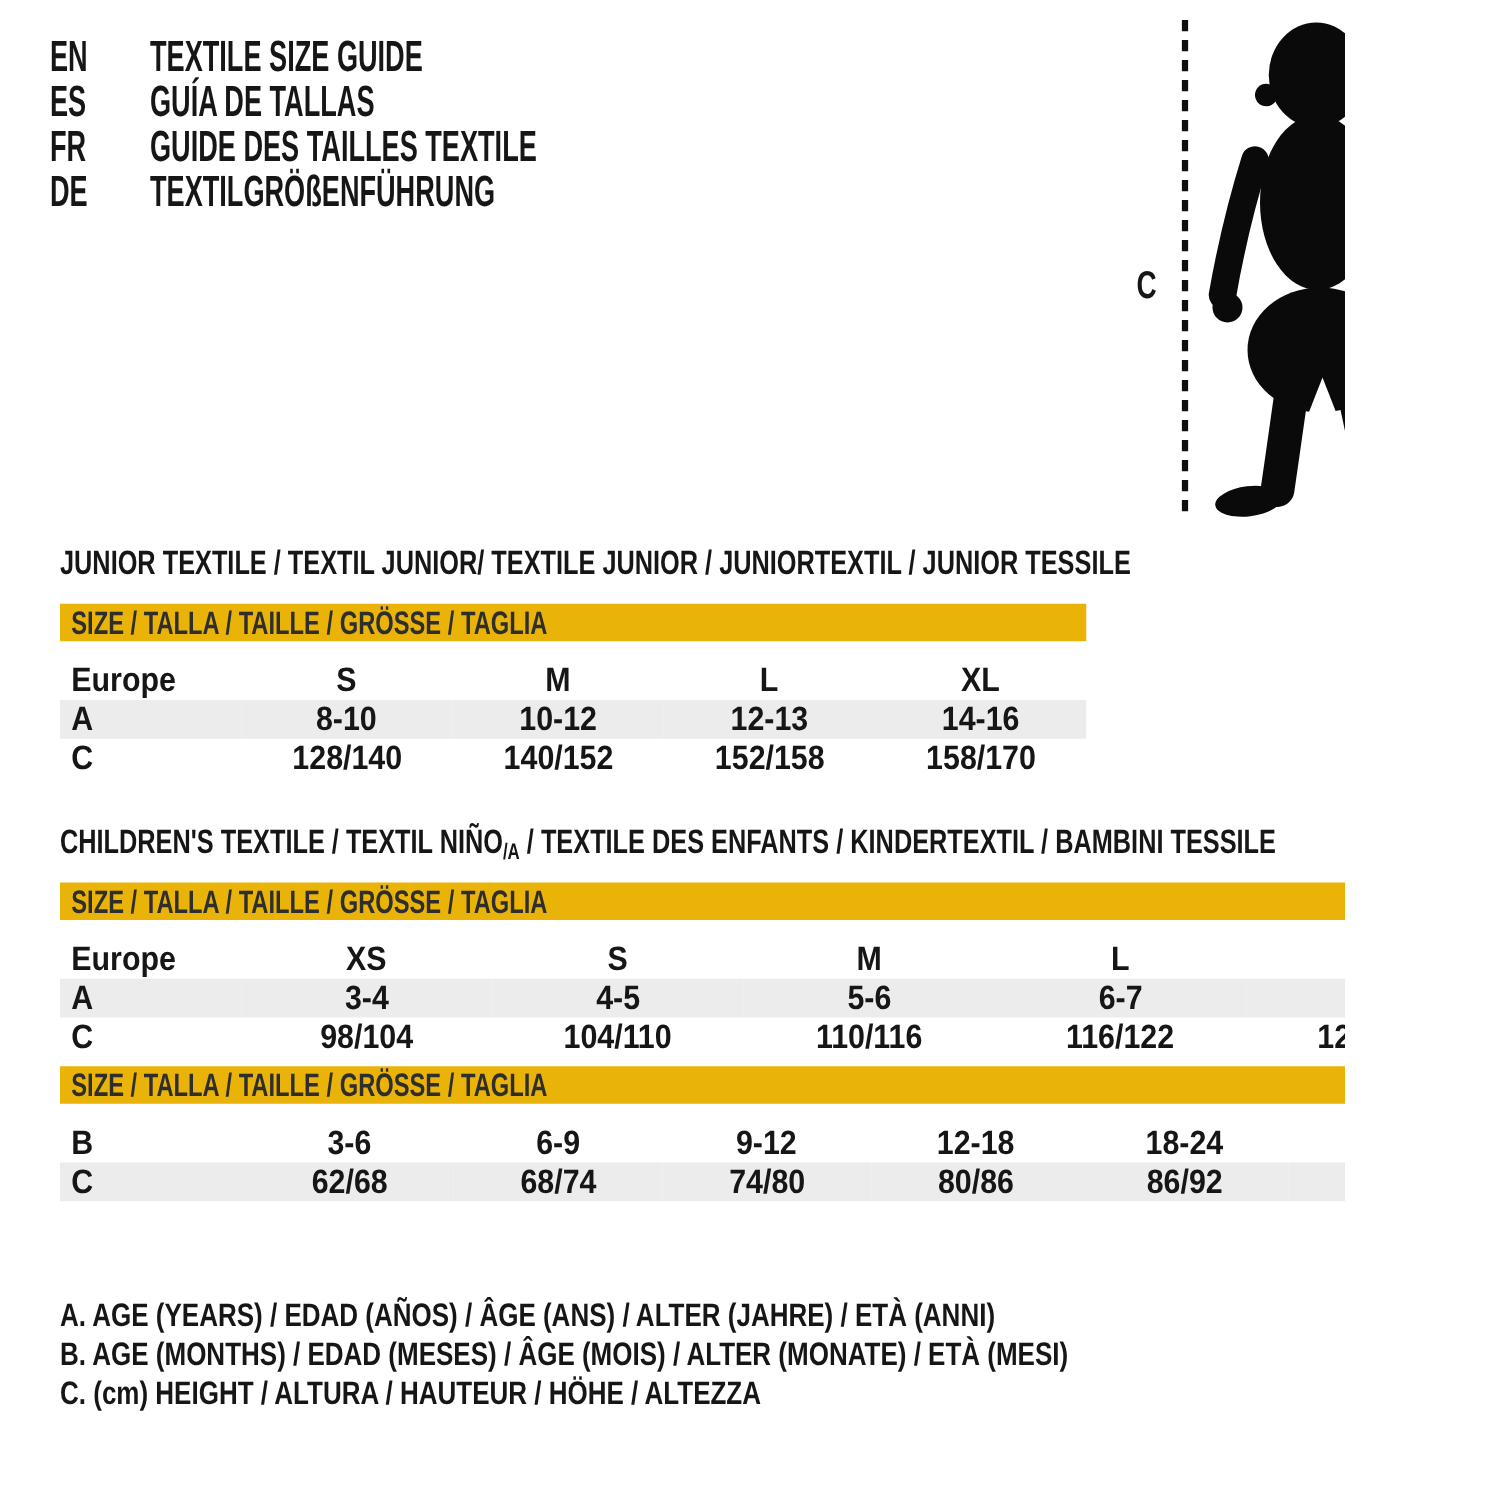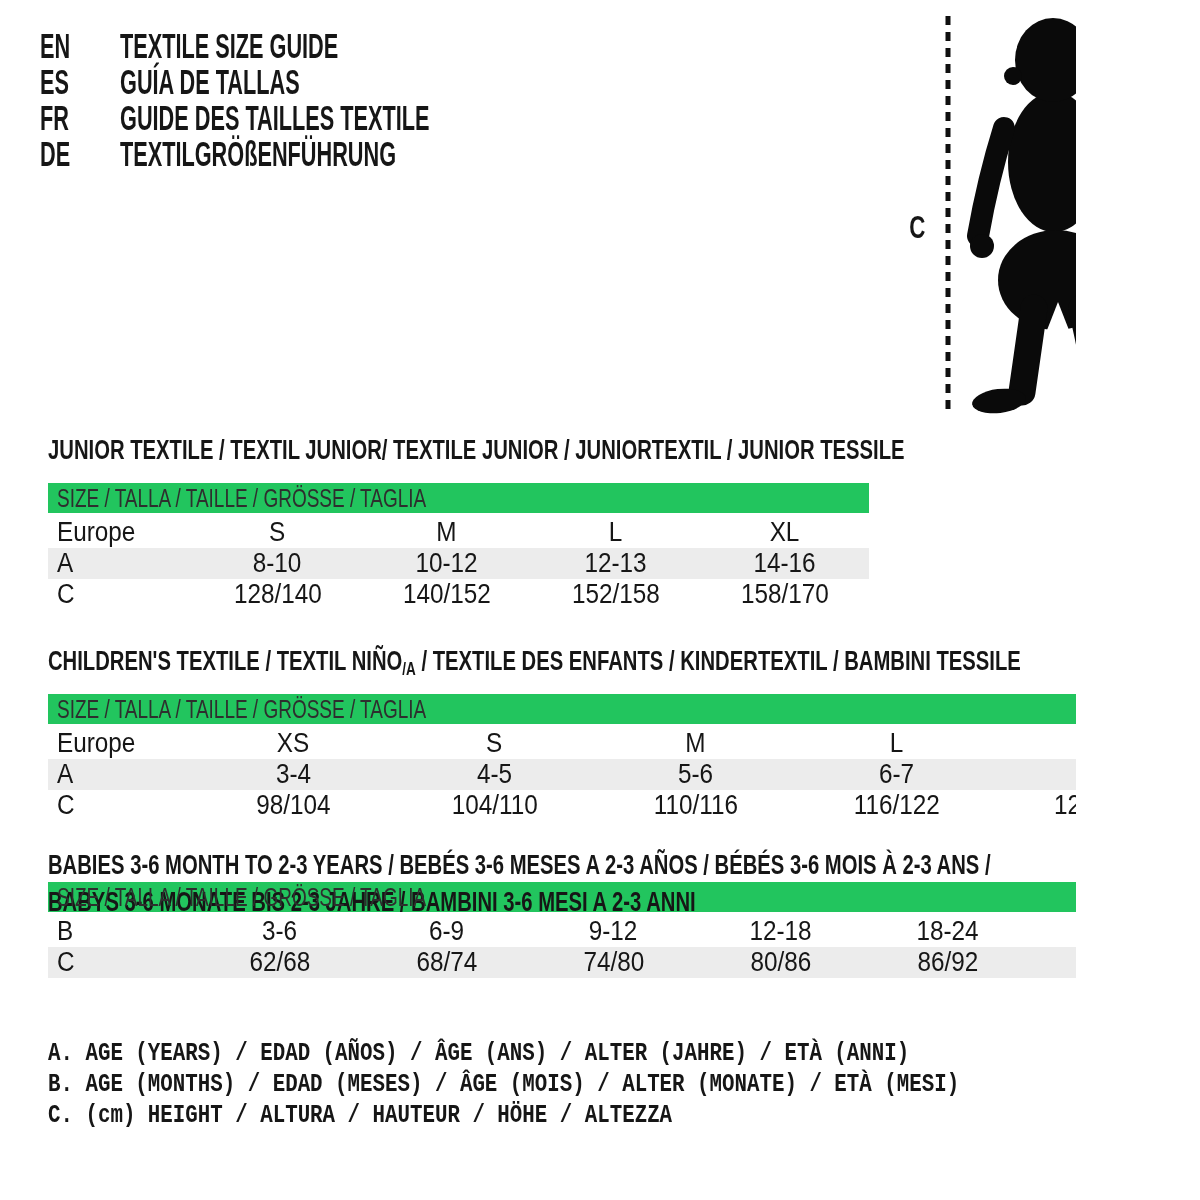--- a/index.html
+++ b/index.html
@@ -25,39 +25,39 @@
   .dash-line { position:absolute; left:942px; top:14px; }
   .baby-svg  { position:absolute; left:958px; top:12px; }
 
   
   .content { position:absolute; left:48px; top:437px; width:1150px; }
   .sec-title { font-size:27px; font-weight:700; line-height:27px; height:27px; white-space:nowrap; }
   .sec-title .sub { font-size:18px; vertical-align:-5px; }
   .two-line .sec-line { height:37px; line-height:37px; }
 
   .size-bar {
-    height:30px; line-height:30px; background:#22c55e; color:#2e2e2e;
-    font-size:26px; font-weight:400; padding-left:9px; box-sizing:border-box;
+    height:30px; line-height:30px; background:#eab308; color:#2e2e2e;
+    font-size:26px; font-weight:700; padding-left:9px; box-sizing:border-box;
     margin-top:19px;
   }
   .size-bar .cx { transform:scaleX(0.73); }
 
-  table.tbl { border-collapse:collapse; margin-top:4px; table-layout:fixed; }
+  table.tbl { border-collapse:collapse; margin-top:16px; table-layout:fixed;font-weight:bold; }
   .tbl td { height:31px; padding:0; text-align:center; font-size:27px; vertical-align:middle; }
   .tbl td.lbl { text-align:left; padding-left:9px; }
   .tbl td .cx { transform:scaleX(0.9); }
   .tbl tr.alt { background:#ececec; }
   .w-junior { width:821px; }
   .w-wide   { width:1150px; }
 
   .m-sec   { margin-top:38px; }
   .m-babies{ margin-top:26px; }
 
   
-  .legend { margin-top:60px;font-family:Liberation Mono, monospace; }
+  .legend { margin-top:76px; }
   .legend-line { height:31px; line-height:31px; font-size:26px; font-weight:700; }
   .legend-line .cx { transform:scaleX(0.8); }
 </style>
 </head>
 <body>
 
 <div class="page">
 
   <div class="lang-block">
     <div class="lang-row">
@@ -175,24 +175,20 @@
           <td class="lbl"><span class="cx">C</span></td>
           <td><span class="cx cxc">98/104</span></td>
           <td><span class="cx cxc">104/110</span></td>
           <td><span class="cx cxc">110/116</span></td>
           <td><span class="cx cxc">116/122</span></td>
           <td><span class="cx cxc">122/128</span></td>
         </tr>
       </tbody>
     </table>
 
-    <div class="sec-title m-babies two-line">
-      <div class="sec-line"><span class="cx">BABIES 3-6 MONTH TO 2-3 YEARS / BEBÉS 3-6 MESES A 2-3 AÑOS / BÉBÉS 3-6 MOIS À 2-3 ANS /</span></div>
-      <div class="sec-line"><span class="cx">BABYS 3-6 MONATE BIS 2-3 JAHRE / BAMBINI 3-6 MESI A 2-3 ANNI</span></div>
-    </div>
     <div class="size-bar w-wide" style="margin-top:8px">
       <span class="cx">SIZE / TALLA / TAILLE / GRÖSSE / TAGLIA</span>
     </div>
     <table class="tbl w-wide">
       <colgroup>
           <col style="width:148px">
           <col style="width:167px">
           <col style="width:167px">
           <col style="width:167px">
           <col style="width:167px">

